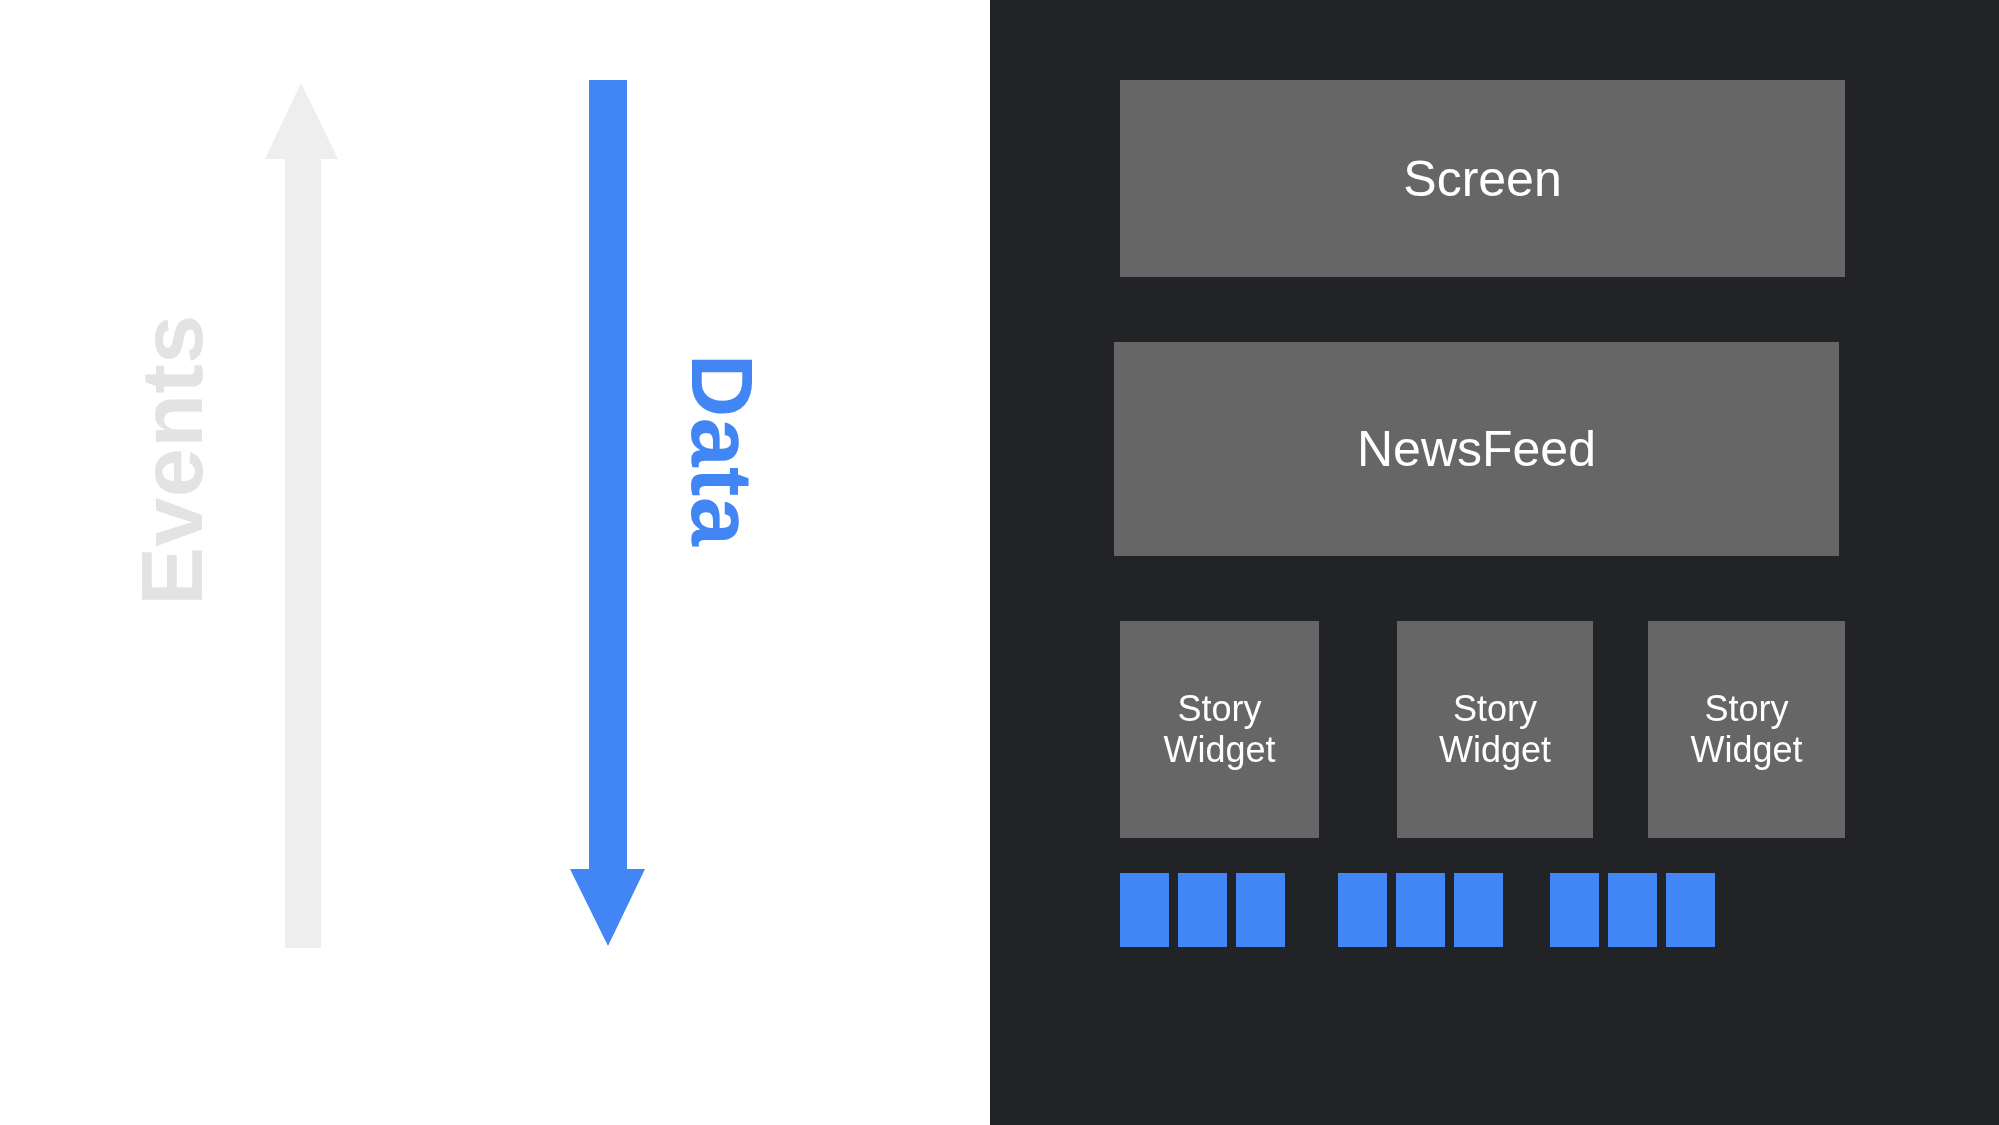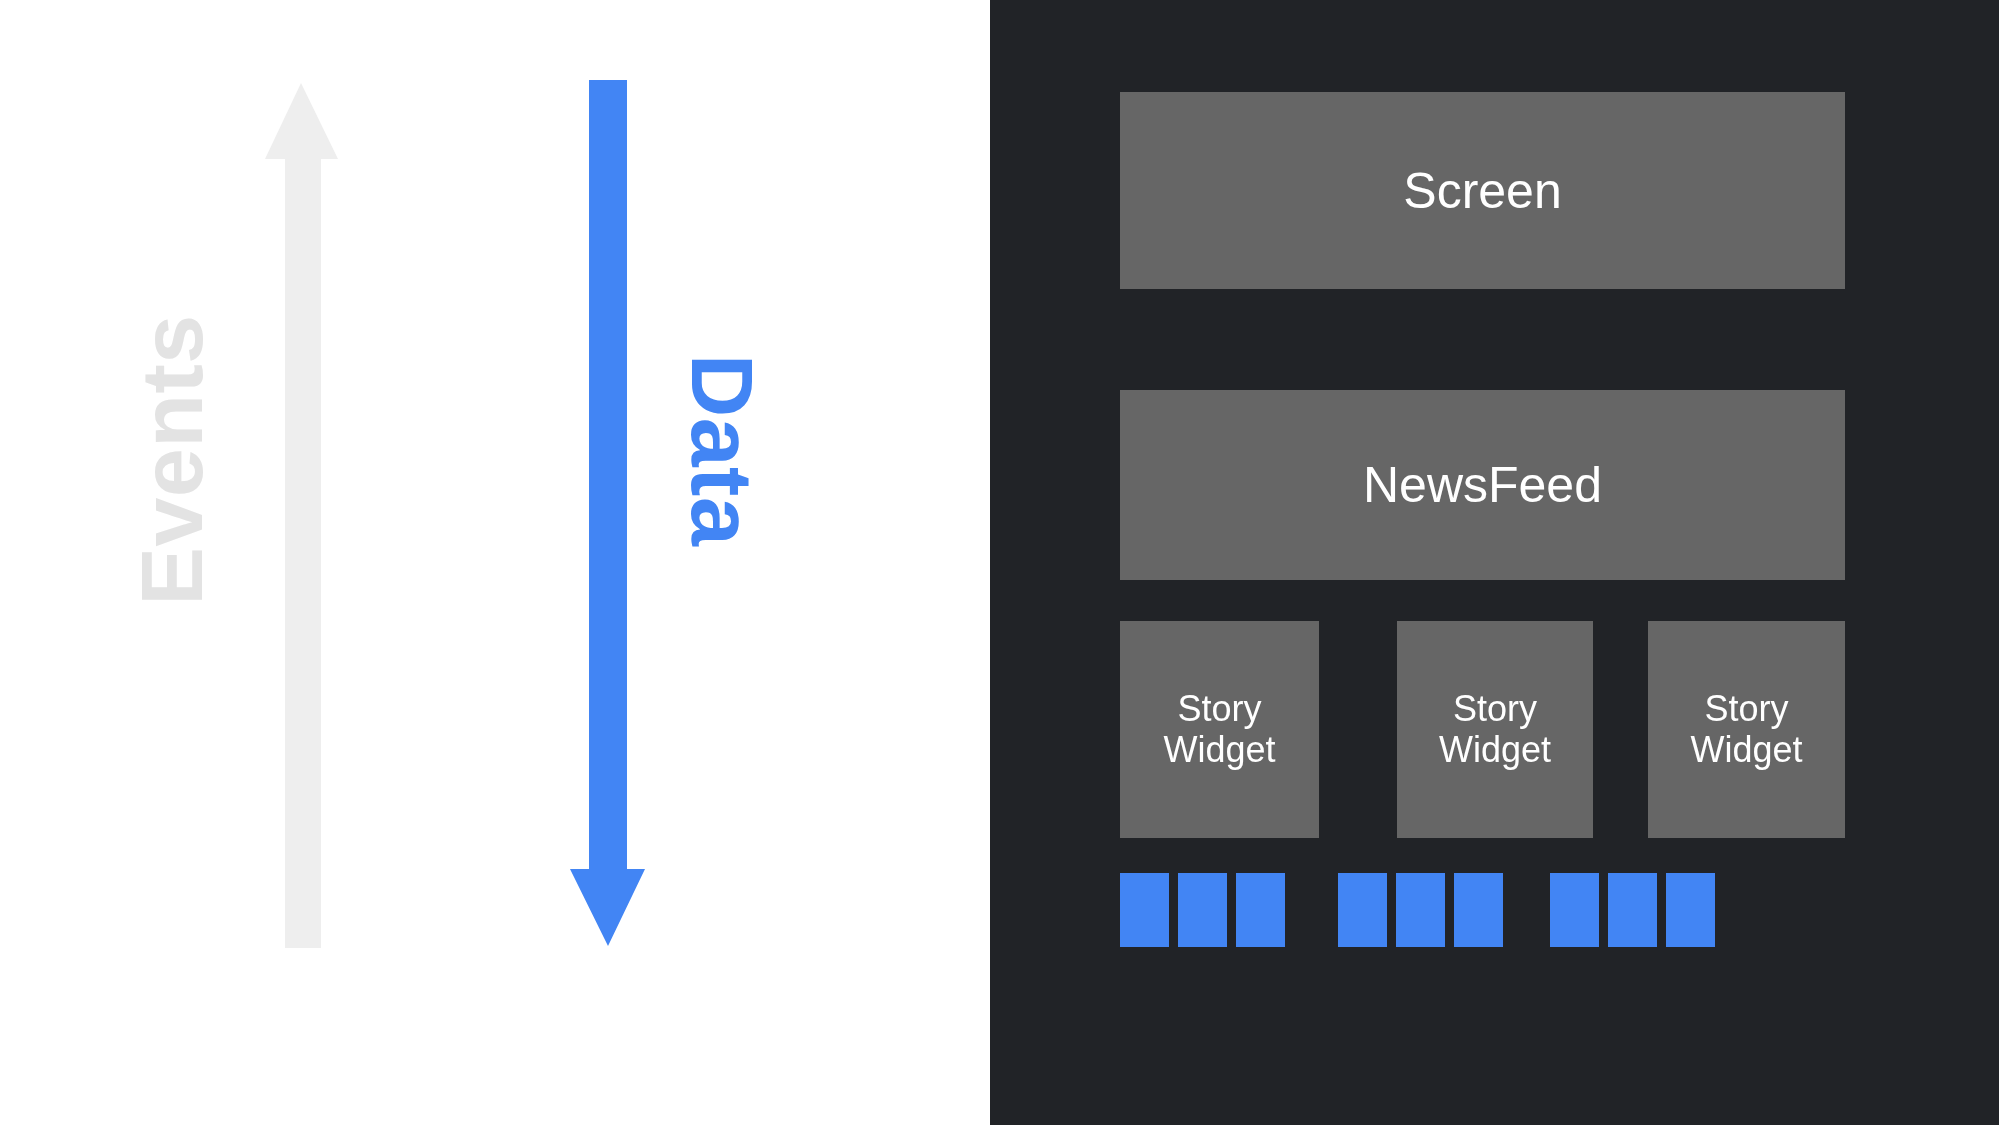--- a/index.html
+++ b/index.html
@@ -75,28 +75,26 @@
     text-align: center;
     color: #ffffff;
     font-family: "Liberation Sans", sans-serif;
     font-weight: 400;
   }
 
   #node-screen {
     left: 130px; top: 80px;
     width: 725px; height: 197px;
     font-size: 50px;
-    margin-top: 12px;
   }
 
   #node-newsfeed {
-    left: 130px; top: 342px;
-    width: 725px; height: 190px;
+    left: 124px; top: 342px;
+    width: 725px; height: 214px;
     font-size: 50px;
-    margin-top: 48px;
   }
 
   .story-node {
     top: 621px;
     height: 217px;
     font-size: 36px;
     line-height: 1.12;
   }
   #node-story-0 { left: 130px;  width: 199px; }
   #node-story-1 { left: 407px;  width: 196px; }

